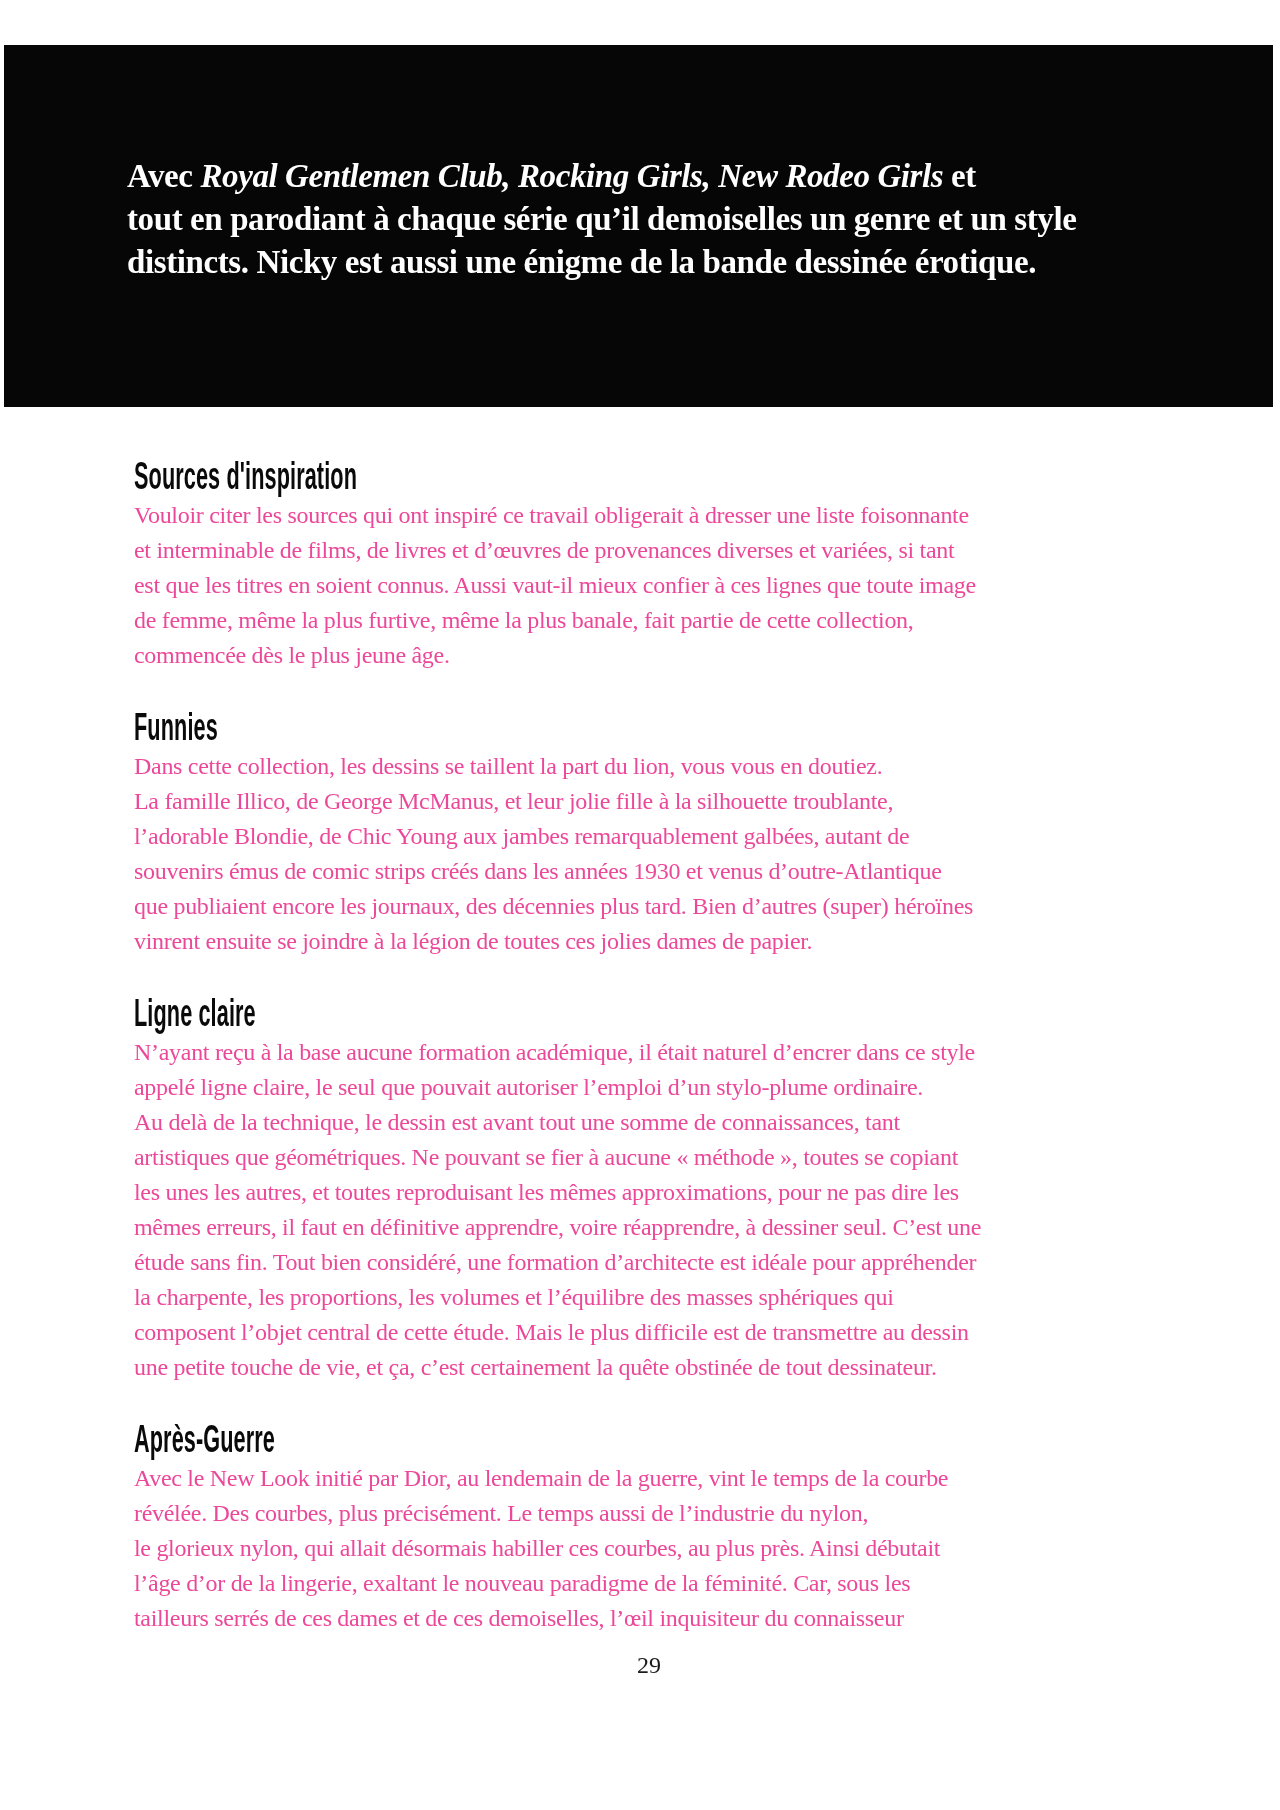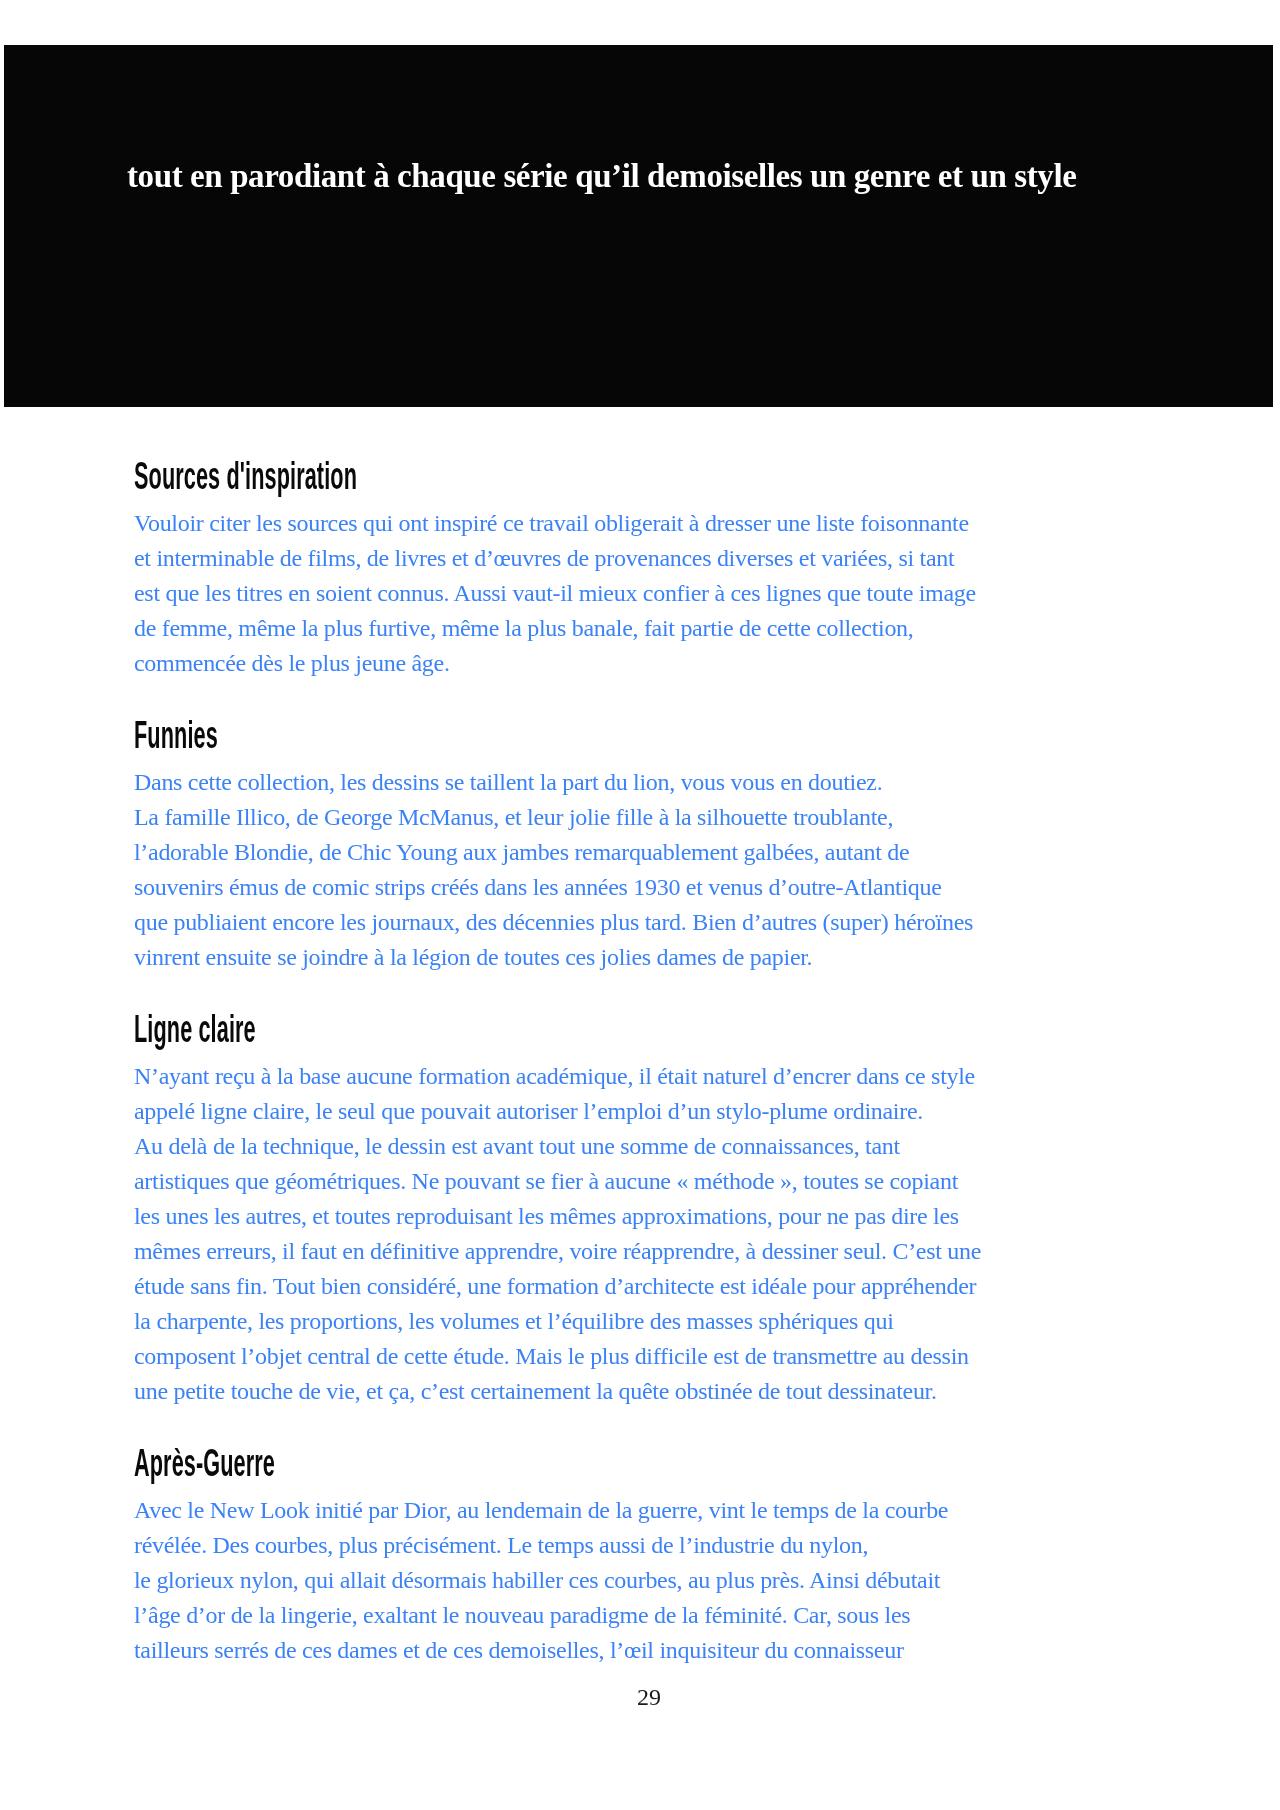--- a/index.html
+++ b/index.html
@@ -44,42 +44,44 @@
     line-height: 40px;
     margin: 34px 0 0 0;
     color: #0a0a0a;
     transform: scaleX(0.57);
     transform-origin: left center;
     white-space: nowrap;
     letter-spacing: 0.2px;
   }
   .article-section:first-child .section-heading { margin-top: 50px; }
   .section-body {
-    margin: 10px 0 0 0;
+    margin: 2px 0 0 0;
     font-size: 24px;
     line-height: 35px;
     letter-spacing: -0.3px;
-    color: #3b82f6;
+    color: #ec4899;
     white-space: pre-line;
   }
   .page-number {
     margin-top: 16px;
     width: 1030px;
     text-align: center;
     font-size: 24px;
     color: #1b1b1b;
   }
 </style>
 </head>
 <body>
 
 <div class="page">
   <div class="black-banner">
     <div>
+        <div class="banner-line"><span>Avec </span><em>Royal Gentlemen Club, Rocking Girls, New Rodeo Girls</em><span> et</span></div>
         <div class="banner-line"><span>tout en parodiant à chaque série qu’il demoiselles un genre et un style</span></div>
+        <div class="banner-line"><span>distincts. Nicky est aussi une énigme de la bande dessinée érotique.</span></div>
       </div>
   </div>
   <div class="content">
     <div>
         <section class="article-section">
           <h2 class="section-heading">Sources d'inspiration</h2>
           <p class="section-body">Vouloir citer les sources qui ont inspiré ce travail obligerait à dresser une liste foisonnante
 et interminable de films, de livres et d’œuvres de provenances diverses et variées, si tant
 est que les titres en soient connus. Aussi vaut-il mieux confier à ces lignes que toute image
 de femme, même la plus furtive, même la plus banale, fait partie de cette collection,

